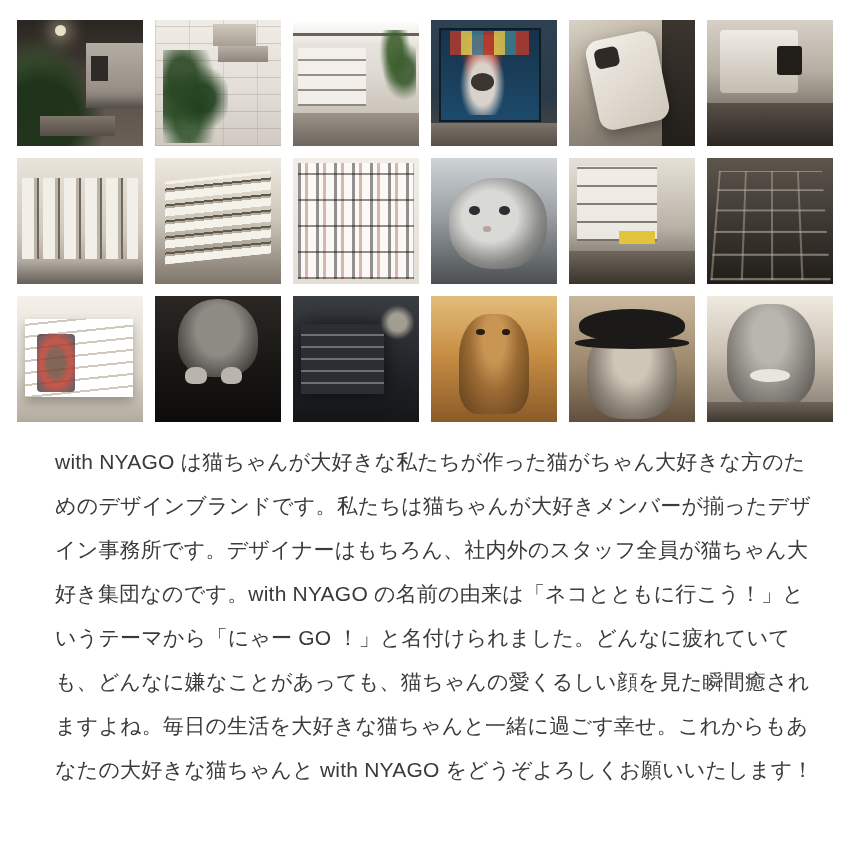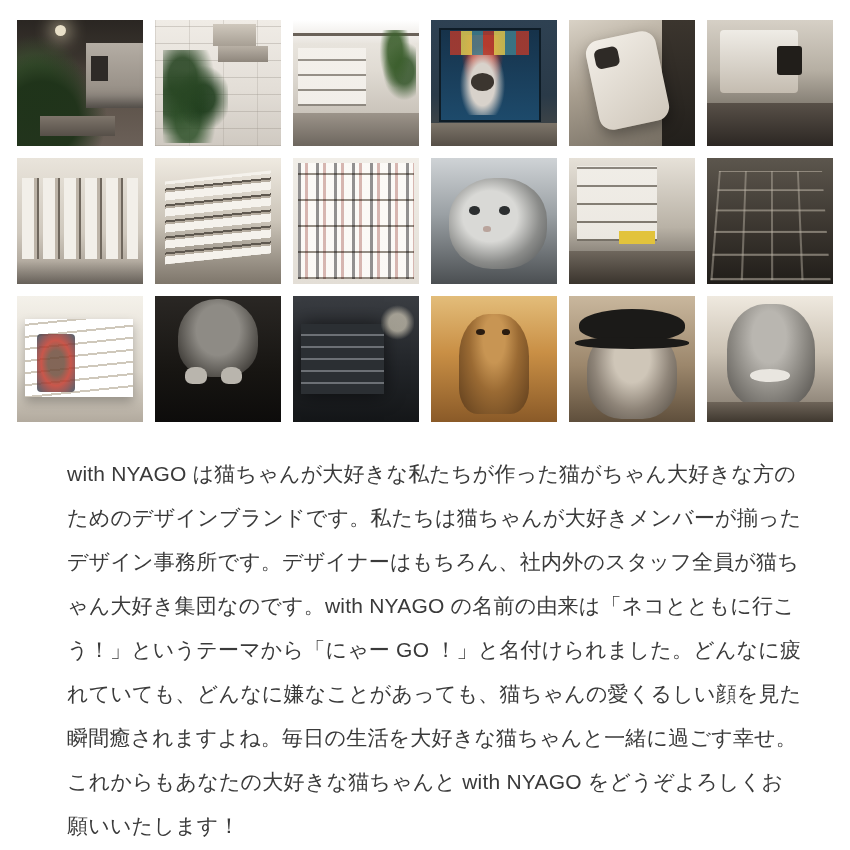--- a/index.html
+++ b/index.html
@@ -338,21 +338,21 @@
   .body-copy {
     position: absolute;
     left: 55px;
     top: 440px;
     width: 760px;
     font-size: 21px;
     line-height: 44px;
     color: #3a3a3a;
     letter-spacing: 0.01em;
   }
-  .body-copy p { margin: 12px; }
+  .body-copy p { margin: 0; }
 </style>
 </head>
 <body>
 
 <div id="page">
 
   <div class="photo-grid">
 
     <div class="photo p1">
       <div class="layer"></div>

